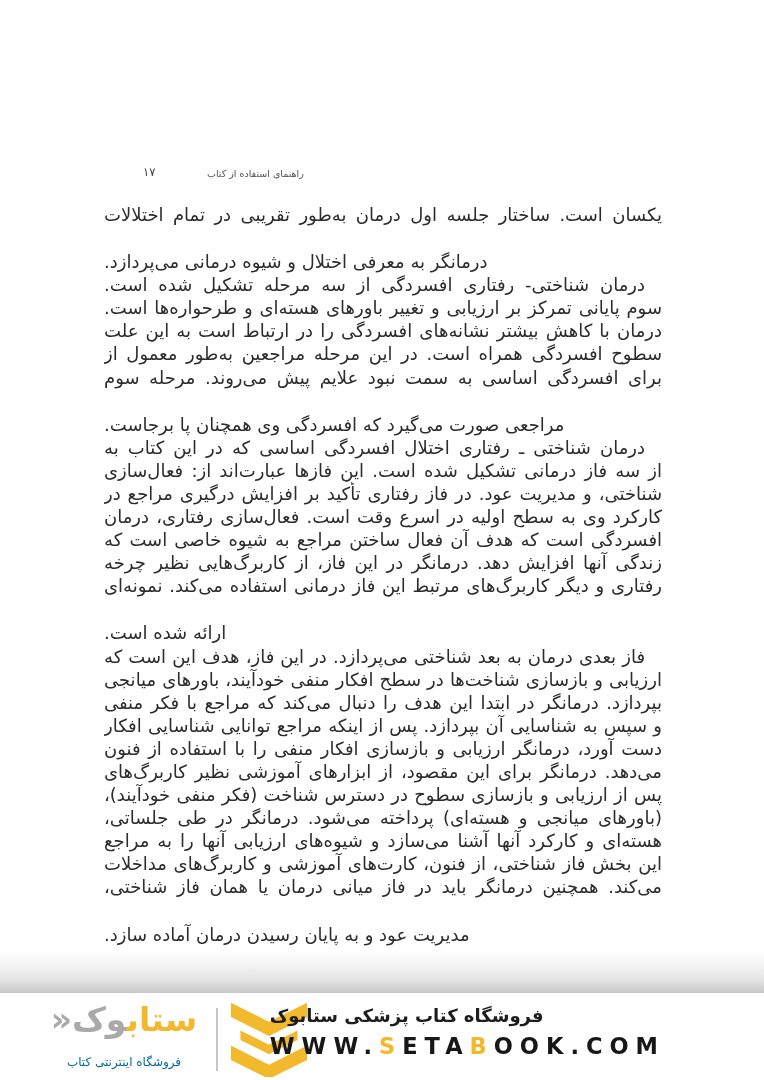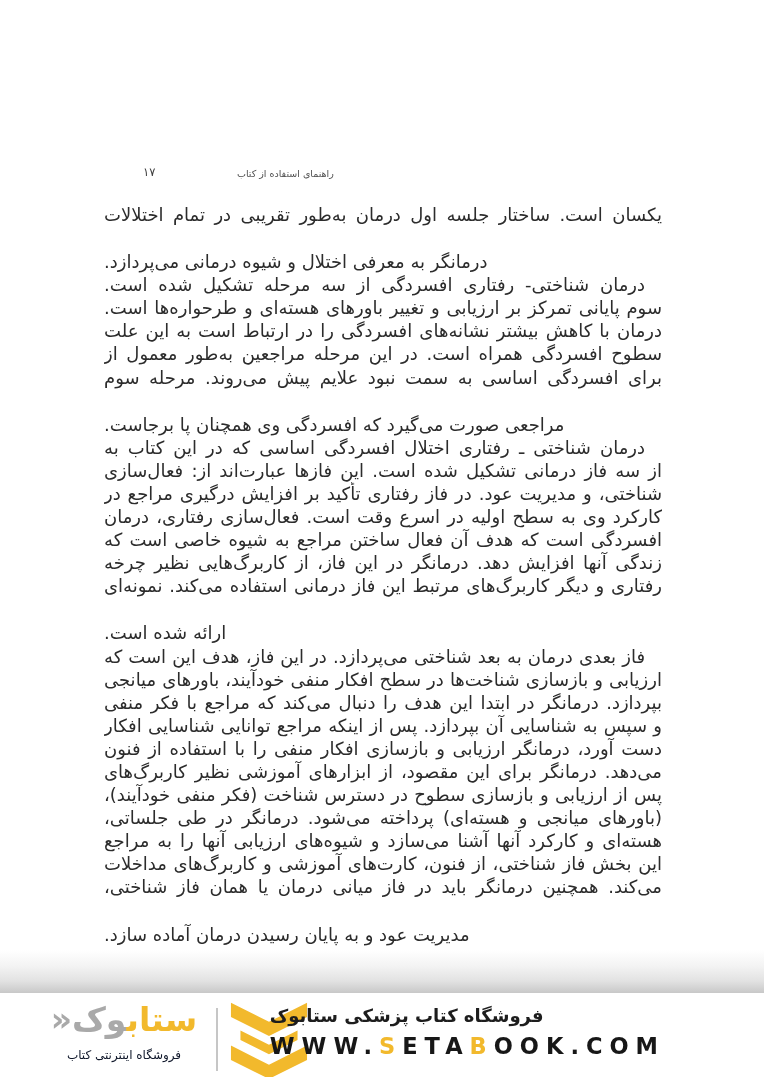--- a/index.html
+++ b/index.html
@@ -11,21 +11,21 @@
     overflow:hidden;
   }
 
   
   .page-header { position:absolute; top:165px; left:0; width:764px; height:18px; }
   .page-number {
     position:absolute; left:143px; top:0;
     font-size:11.5px; color:#3d3d3d; letter-spacing:1px;
   }
   .header-title {
-    position:absolute; left:237px; top:3px;
+    position:absolute; left:207px; top:3px;
     font-size:9.5px; color:#4f4f4f; direction:rtl;
   }
 
   
   .body-text {
     position:absolute; top:203px; left:104px; width:558px;
     direction:rtl;
     font-size:18px;
     color:#2c2c2c;
   }
@@ -48,21 +48,21 @@
   .footer { position:absolute; top:993px; left:0; width:683px; height:87px; background:#ffffff; }
 
   .logo-block { position:absolute; left:36px; top:8px; width:176px; text-align:center; }
   .logo-wordmark {
     direction:rtl; font-size:33px; font-weight:bold; line-height:38px;
     white-space:nowrap;
   }
   .logo-wordmark .wm-yellow { color:#f2b92c; }
   .logo-wordmark .wm-gray   { color:#a9a9a9; }
   .logo-subtitle {
-    direction:rtl; font-size:12px; color:#0f172a; margin-top:9px;
+    direction:rtl; font-size:12px; color:#0369a1; margin-top:16px;
   }
 
   .footer-divider {
     position:absolute; left:216px; top:15px; width:1.5px; height:63px; background:#c6c6c6;
   }
 
   .chevron-icon { position:absolute; left:229px; top:6px; width:80px; height:78px; }
 
   .brand-right { position:absolute; right:18px; top:10px; text-align:left; }
   .store-name {

